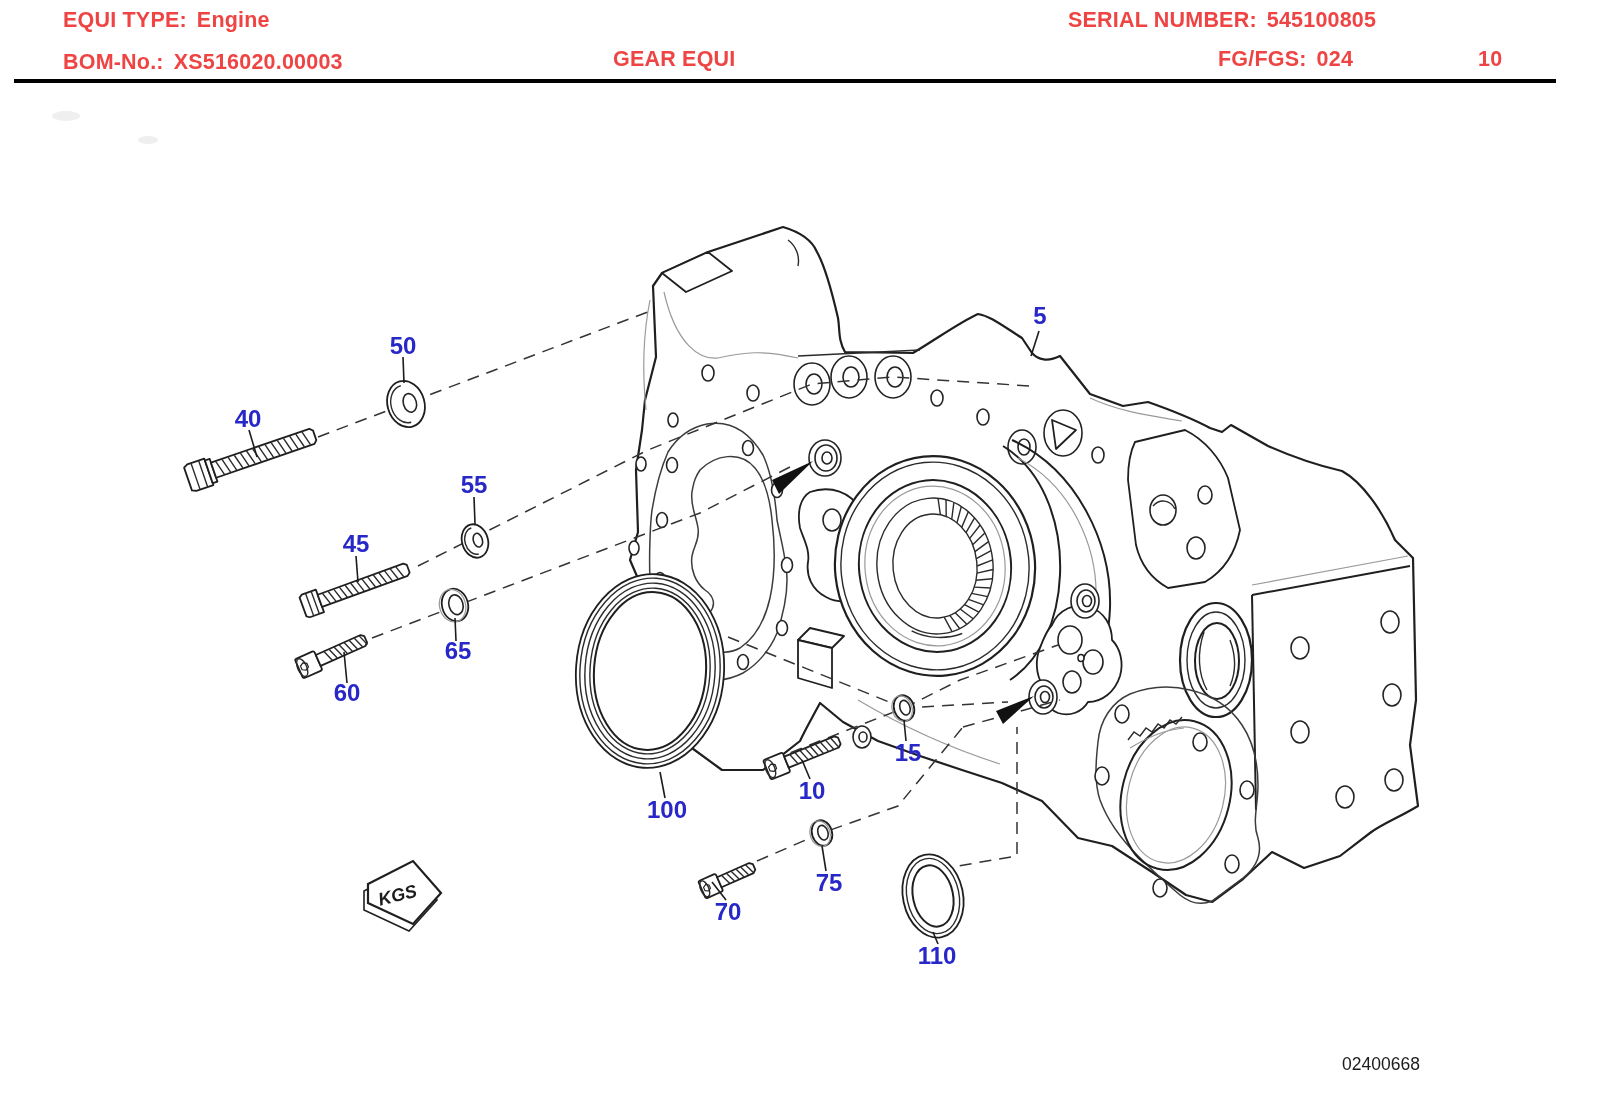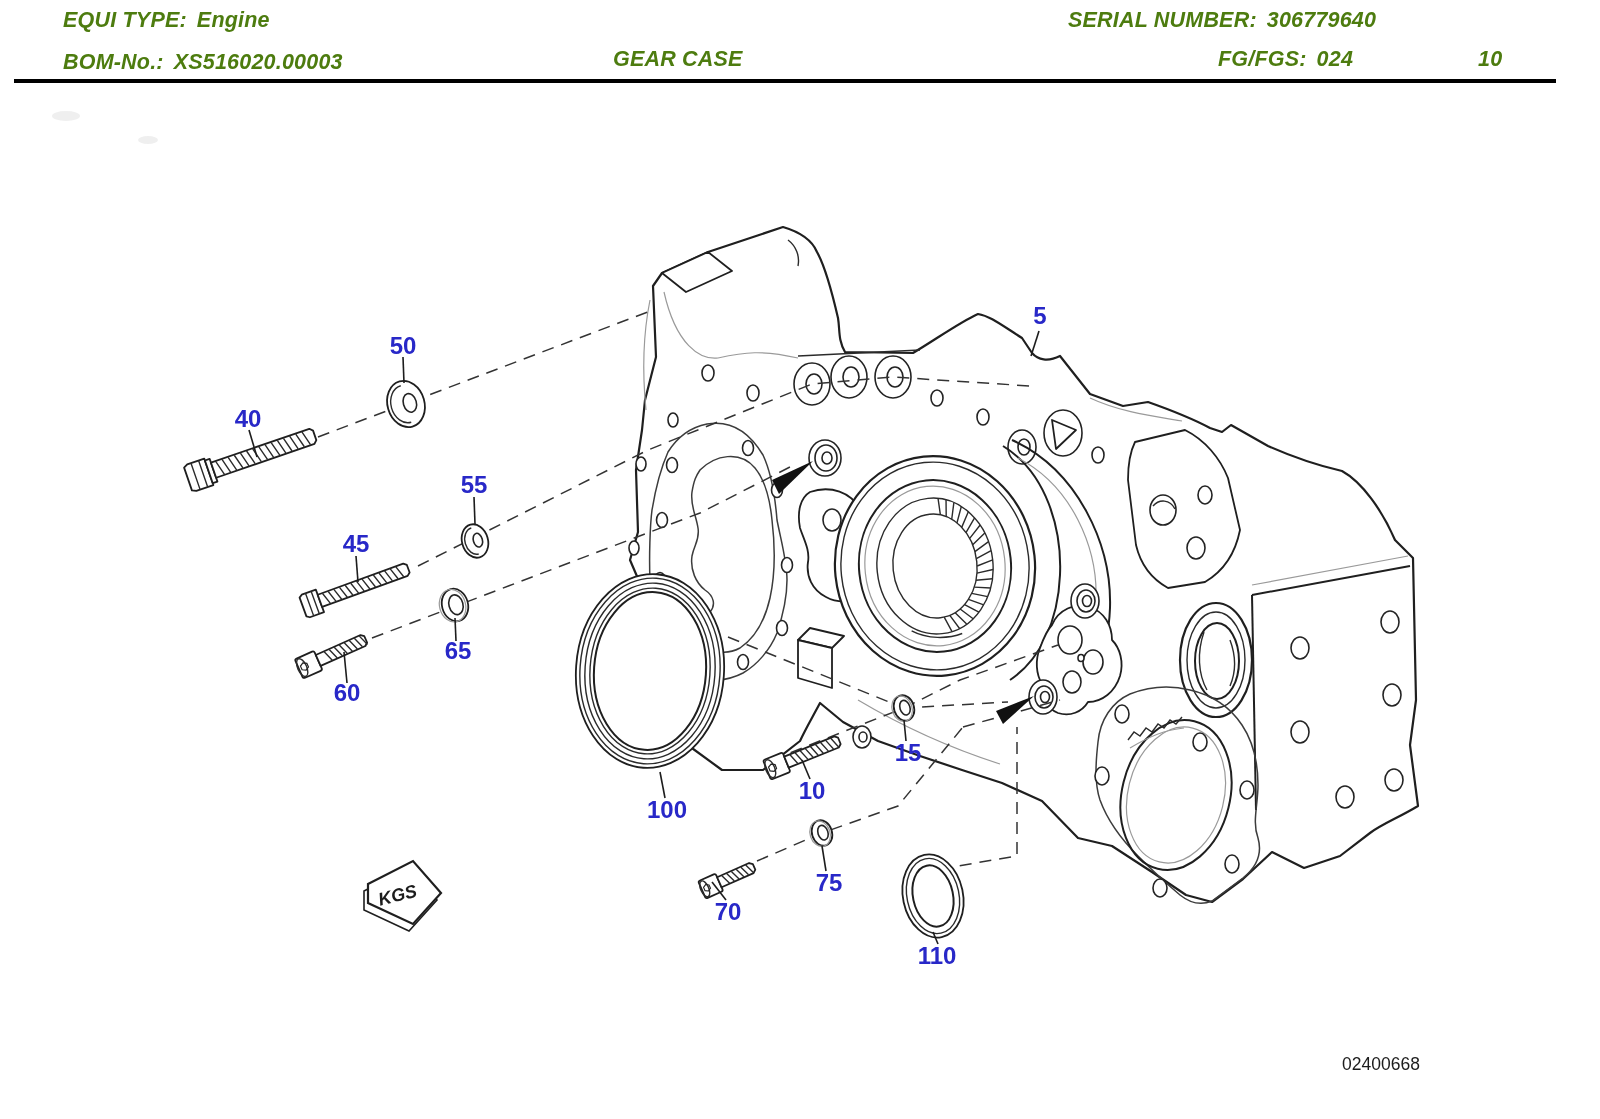--- a/index.html
+++ b/index.html
@@ -1,19 +1,19 @@
 <!DOCTYPE html>
 <html><head>
 <meta charset="utf-8">
 <style>
   html,body{margin:0;padding:0;background:#e8e8e8;}
   .page{position:relative;width:1600px;height:1119px;background:#ffffff;overflow:hidden;
         font-family:"Liberation Sans",sans-serif;}
-  .hdr{position:absolute;font-weight:bold;font-size:21.5px;color:#4d7c0f;white-space:nowrap;
-       letter-spacing:0.2px;font-style:italic;}
+  .hdr{position:absolute;font-weight:bold;font-size:21.5px;color:#ef4444;white-space:nowrap;
+       letter-spacing:0.2px;}
   .hdr .lab{margin-right:10px;}
   .rule{position:absolute;left:14px;top:79px;width:1542px;height:4px;background:#000;}
   svg{position:absolute;left:0;top:0;}
   .ol  {fill:#ffffff;stroke:#1f1f1f;stroke-width:2.2;stroke-linejoin:round;}
   .fce {fill:#ffffff;stroke:#1f1f1f;stroke-width:1.8;stroke-linejoin:round;}
   .l2  {fill:none;stroke:#1f1f1f;stroke-width:2;}
   .l1  {fill:none;stroke:#2b2b2b;stroke-width:1.4;}
   .lt  {fill:none;stroke:#9a9a9a;stroke-width:1.2;}
   .gsk {fill:none;stroke:#3c3c3c;stroke-width:1.5;}
   .hole{fill:#ffffff;stroke:#232323;stroke-width:1.6;}
@@ -28,26 +28,26 @@
 </style>
 </head>
 <body>
 
 <div class="page">
 
   <div class="hdr" style="left:63px;top:8px">
     <span class="lab">EQUI TYPE:</span><span>Engine</span>
   </div>
   <div class="hdr" style="left:1068px;top:8px">
-    <span class="lab">SERIAL NUMBER:</span><span>306779640</span>
+    <span class="lab">SERIAL NUMBER:</span><span>545100805</span>
   </div>
   <div class="hdr" style="left:63px;top:50px">
     <span class="lab">BOM-No.:</span><span>XS516020.00003</span>
   </div>
-  <div class="hdr" style="left:613px;top:47px">GEAR CASE</div>
+  <div class="hdr" style="left:613px;top:47px">GEAR EQUI</div>
   <div class="hdr" style="left:1218px;top:47px">
     <span class="lab">FG/FGS:</span><span>024</span>
   </div>
   <div class="hdr" style="left:1478px;top:47px">10</div>
   <div class="rule"></div>
 
   <svg width="1600" height="1119" viewBox="0 0 1600 1119">
 
     <ellipse class="smudge" cx="66" cy="116" rx="14" ry="5"></ellipse>
     <ellipse class="smudge" cx="148" cy="140" rx="10" ry="4"></ellipse>

